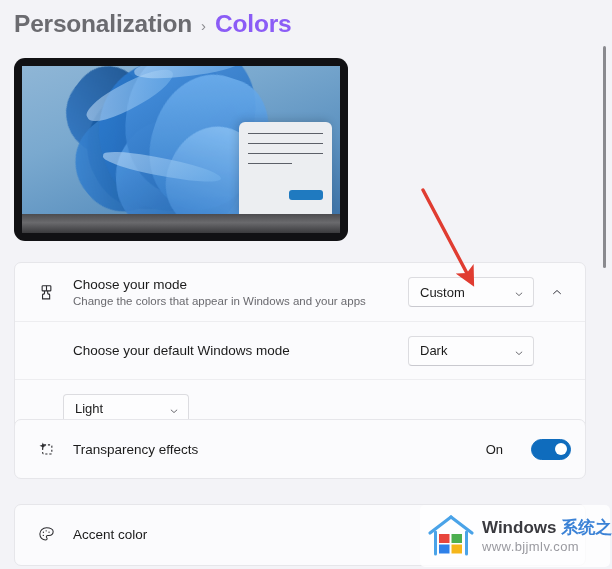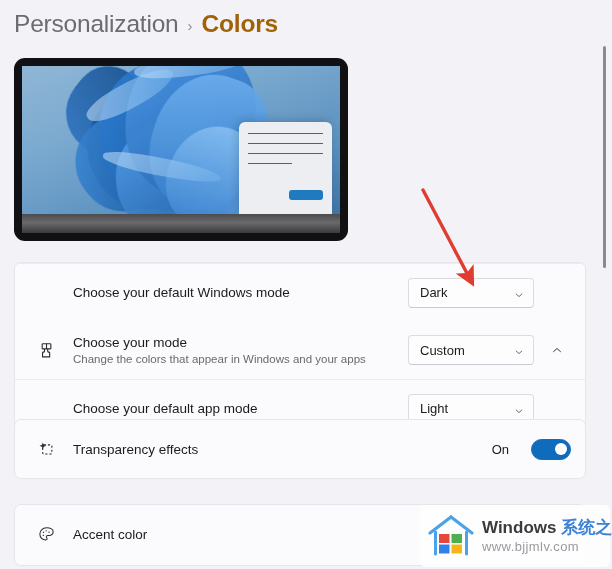--- a/index.html
+++ b/index.html
@@ -18,36 +18,36 @@
   
   .breadcrumb {
     display: flex;
     align-items: center;
     gap: 9px;
     padding: 6px 0 0 14px;
     height: 42px;
   }
   .bc-parent {
     font-size: 24.5px;
-    font-weight: 400;
+    font-weight: 700;
     color: #6b6b70;
     letter-spacing: -0.2px;
     white-space: nowrap;
   }
   .bc-sep {
     font-size: 15px;
     color: #8a8a8f;
     font-weight: 400;
     position: relative;
     top: 1px;
   }
   .bc-current {
     font-size: 24.5px;
     font-weight: 600;
-    color: #a16207;
+    color: #8b5cf6;
     letter-spacing: -0.2px;
     white-space: nowrap;
   }
 
   
   .hero {
     position: absolute;
     left: 14px;
     top: 58px;
     width: 334px;
@@ -196,21 +196,21 @@
   }
   .expander {
     width: 28px; height: 28px;
     display: flex; align-items: center; justify-content: center;
     border-radius: 4px;
     cursor: pointer;
     color: #30303a;
   }
 
   
-  .toggle-wrap { display: flex; align-items: center; gap: 22px; }
+  .toggle-wrap { display: flex; align-items: center; gap: 28px; }
   .toggle-label { font-size: 13px; color: #1b1b1b; }
   .toggle {
     width: 40px; height: 21px;
     background: #0f6cbd;
     border: 1px solid #0f6cbd;
     border-radius: 11px;
     position: relative;
     cursor: pointer;
   }
   .toggle .knob {
@@ -306,38 +306,20 @@
       <div class="hero-line"></div>
       <div class="hero-line short"></div>
       <div class="hero-btn"></div>
     </div>
   </div>
   <div class="hero-base"></div>
 </div>
 
 <div class="card" id="mode-card" style="top:262px;">
 
-  <div class="card-row row-divider">
-    <div class="row-icon"></div>
-    <div class="row-text">
-      <div class="row-title">Choose your default Windows mode</div>
-    </div>
-    <div class="row-right">
-      <div class="dropdown">
-        <span>Dark</span>
-        <span class="chev">
-          <svg width="10" height="10" viewBox="0 0 16 16" fill="none" stroke="currentColor" stroke-width="1.3">
-              <path d="M3 6l5 4.5L13 6"></path>
-            </svg>
-        </span>
-      </div>
-      <div style="width:28px"></div>
-    </div>
-  </div>
-
   <div class="card-row">
     <div class="row-icon">
       <svg width="19" height="19" viewBox="0 0 24 24" fill="none" stroke="currentColor" stroke-width="1.4">
         <rect x="6.5" y="3.5" width="11" height="6.5" rx="1"></rect>
         <path d="M9.5 10v2.5a1.5 1.5 0 0 1-1.5 1.5h0a1 1 0 0 0-1 1V20h9v-5a1 1 0 0 0-1-1h0a1.5 1.5 0 0 1-1.5-1.5V10"></path>
         <path d="M12 3.5V10"></path>
       </svg>
     </div>
     <div class="row-text">
       <div class="row-title">Choose your mode</div>
@@ -356,22 +338,37 @@
         <svg width="12" height="12" viewBox="0 0 16 16" fill="none" stroke="currentColor" stroke-width="1.3">
             <path d="M3 10.5L8 6l5 4.5"></path>
           </svg>
       </div>
     </div>
   </div>
 
   <div class="card-row row-divider">
     <div class="row-icon"></div>
     <div class="row-text">
-      <div class="row-title">Choose your default app mode</div>
-    </div>
+      <div class="row-title">Choose your default Windows mode</div>
+    </div>
+    <div class="row-right">
+      <div class="dropdown">
+        <span>Dark</span>
+        <span class="chev">
+          <svg width="10" height="10" viewBox="0 0 16 16" fill="none" stroke="currentColor" stroke-width="1.3">
+              <path d="M3 6l5 4.5L13 6"></path>
+            </svg>
+        </span>
+      </div>
+      <div style="width:28px"></div>
+    </div>
+  </div>
+
+  <div class="card-row row-divider">
+    <div class="row-icon"></div>
     <div class="row-right">
       <div class="dropdown">
         <span>Light</span>
         <span class="chev">
           <svg width="10" height="10" viewBox="0 0 16 16" fill="none" stroke="currentColor" stroke-width="1.3">
               <path d="M3 6l5 4.5L13 6"></path>
             </svg>
         </span>
       </div>
       <div style="width:28px"></div>

